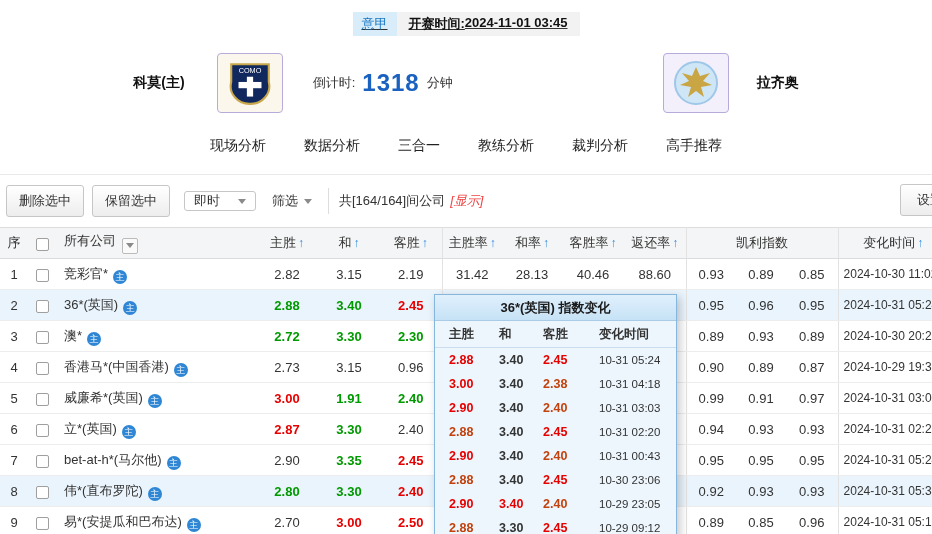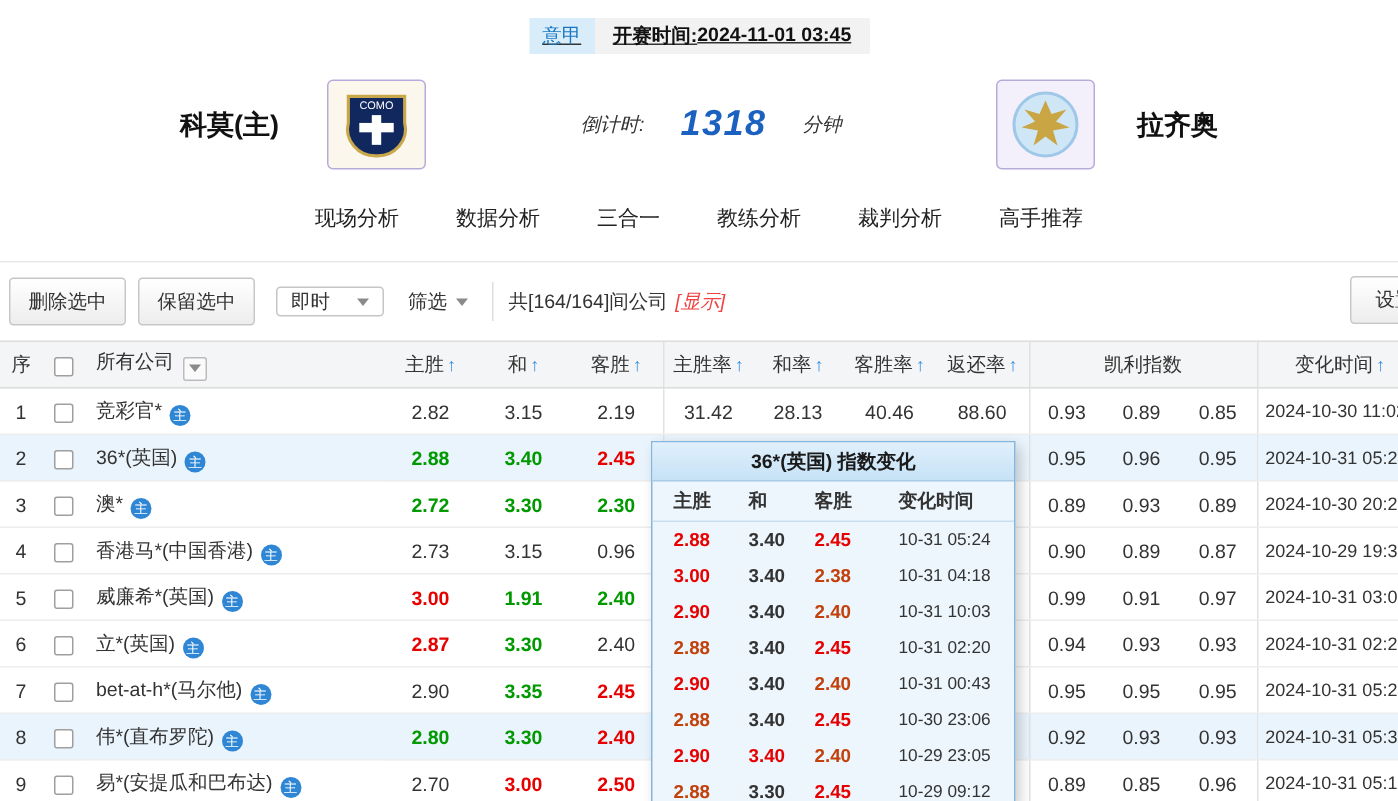--- a/index.html
+++ b/index.html
@@ -7,27 +7,27 @@
   body {
     font-family:"Liberation Sans","DejaVu Sans",sans-serif;
     font-size:13px; color:#333; background:#fff; position:relative;
   }
   
   .match-meta { display:flex; justify-content:center; align-items:center; padding-top:12px;text-decoration:underline; }
   .league-badge { background:#d9ecfa; color:#1877c2; font-size:13px; padding:3px 9px; }
   .start-strip { background:#f2f2f2; padding:3px 12px; font-size:13px; font-weight:bold; color:#111; display:flex; }
   .teams-row { display:flex; align-items:center; justify-content:center; margin-top:10px; height:74px; }
   .team-group { display:flex; align-items:center; }
-  .team-name { font-size:18px; font-weight:bold; color:#111; white-space:nowrap; }
+  .team-name { font-size:14px; font-weight:bold; color:#111; white-space:nowrap; }
   .home-group .team-name { margin-right:32px; }
   .away-group .team-name { margin-left:28px; }
   .logo-box { width:66px; height:60px; border:1px solid #b7abdc; border-radius:4px; display:flex; align-items:center; justify-content:center; }
   .logo-box.home { background:#fcf7ed; }
   .logo-box.away { background:#f4f0fb; }
-  .countdown { width:320px; display:flex; align-items:center; justify-content:center; gap:24px; font-size:13px; color:#333; margin:0 30px;font-style:italic; }
+  .countdown { width:320px; display:flex; align-items:center; gap:7px; font-size:13px; color:#333; margin:0 30px; }
   .countdown .big { font-size:24px; font-weight:bold; color:#1a61c0; letter-spacing:1px; }
   
   .nav { border-bottom:1px solid #e9e9e9; display:flex; justify-content:center; align-items:center; gap:34px; padding:11px 0 13px; font-size:14px; color:#222; }
   .nav .tab { cursor:pointer; padding:6px 2px; white-space:nowrap; }
   .nav .tab.active { background:#e8520a; color:#fff; padding:6px 19px; border-radius:17px; font-weight:bold; }
   
   .toolbar { display:flex; align-items:center; padding:10px 6px; position:relative; height:52px; }
   .tbtn { border:1px solid #c6c6c6; background:linear-gradient(#ffffff,#ededed); border-radius:3px; padding:6px 12px; margin-right:8px; color:#333; font-size:13px; cursor:pointer; white-space:nowrap; }
   .dd { border:1px solid #c6c6c6; background:#fff; border-radius:3px; padding:0 9px; margin-left:6px; display:flex; align-items:center; gap:18px; color:#333; cursor:pointer; }
   .dd2 { padding:6px 4px; margin-left:12px; display:flex; align-items:center; gap:6px; color:#333; cursor:pointer; }
@@ -329,21 +329,21 @@
       <div class="popup-row">
         <span class="v up">3.00</span>
         <span class="v flat">3.40</span>
         <span class="v down">2.38</span>
         <span class="t">10-31 04:18</span>
       </div>
       <div class="popup-row">
         <span class="v up">2.90</span>
         <span class="v flat">3.40</span>
         <span class="v down">2.40</span>
-        <span class="t">10-31 10:03</span>
+        <span class="t">10-31 03:03</span>
       </div>
       <div class="popup-row">
         <span class="v down">2.88</span>
         <span class="v flat">3.40</span>
         <span class="v up">2.45</span>
         <span class="t">10-31 02:20</span>
       </div>
       <div class="popup-row">
         <span class="v up">2.90</span>
         <span class="v flat">3.40</span>

